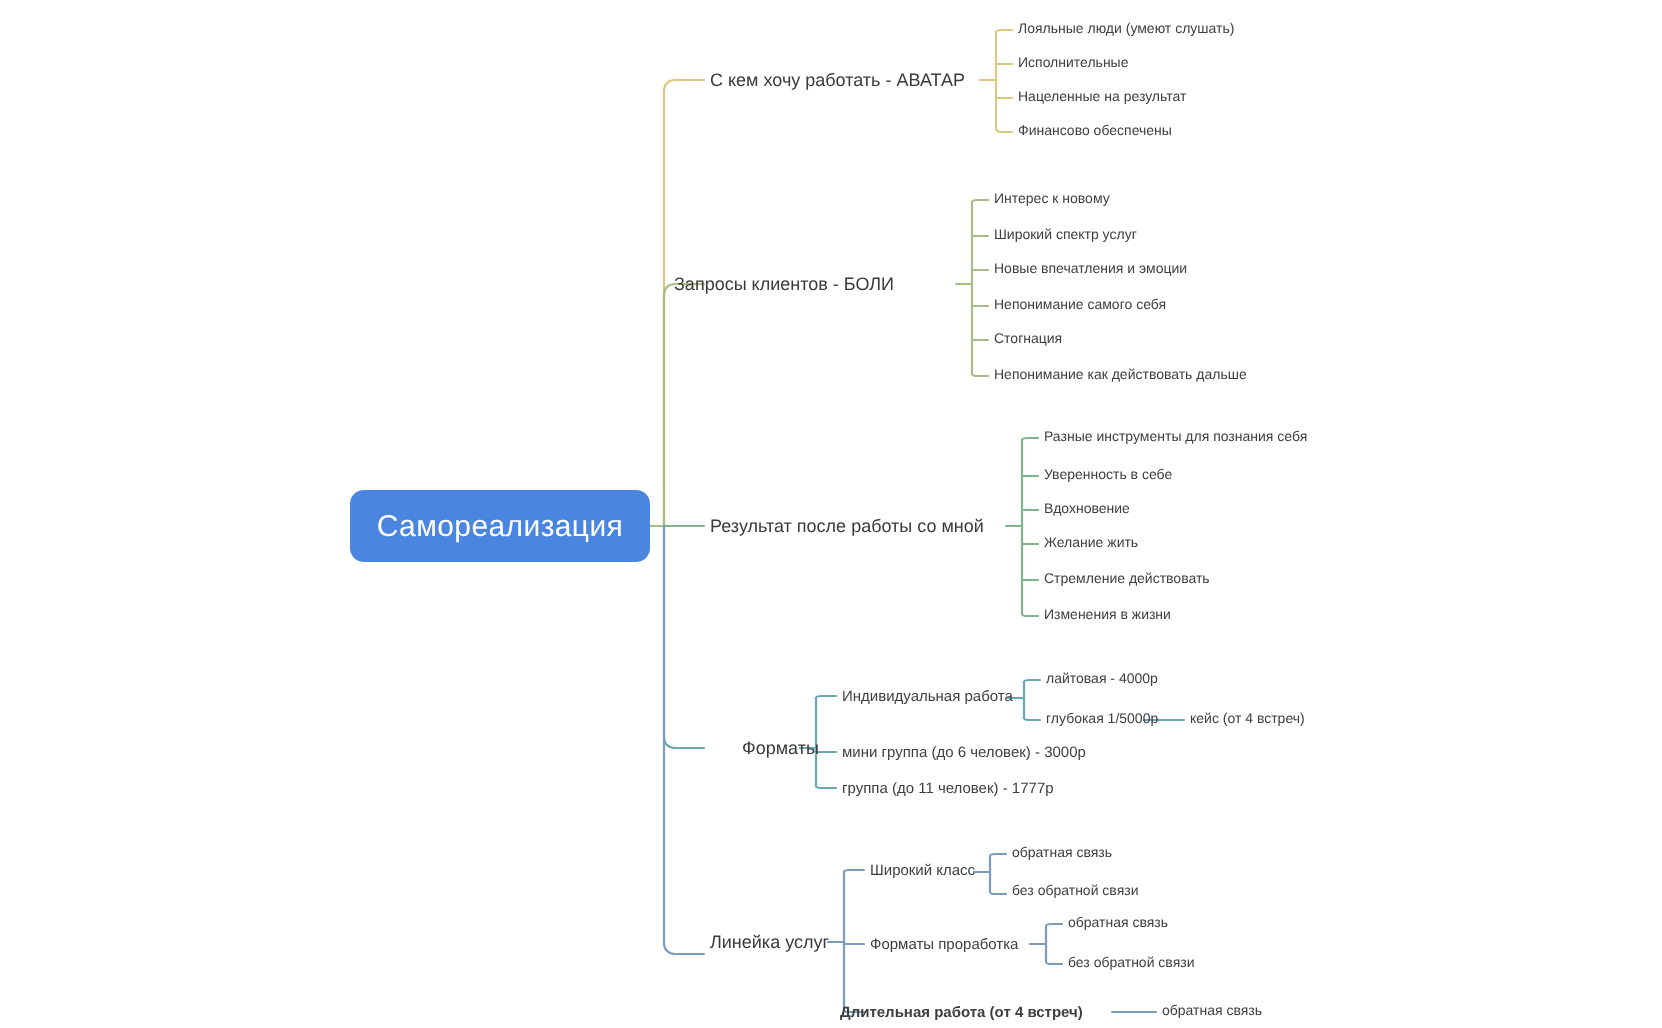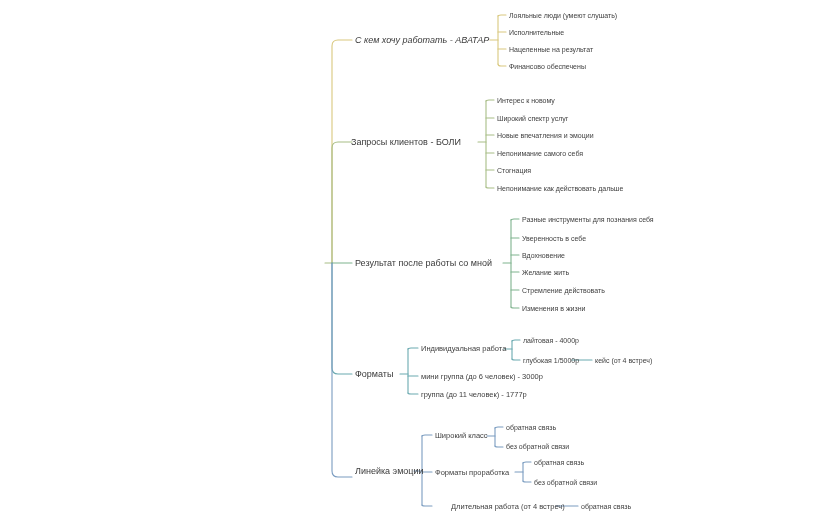--- a/index.html
+++ b/index.html
@@ -101,61 +101,62 @@
 
       <path d="M515,472 H523" stroke="#7a9cc0"></path>
       <path d="M523,463 V481" stroke="#7a9cc0"></path>
       <path d="M523,463 Q523,462 526,462 H531" stroke="#7a9cc0"></path>
       <path d="M523,481 Q523,482 526,482 H531" stroke="#7a9cc0"></path>
 
       <path d="M556,506 H578" stroke="#7a9cc0"></path>
     </g>
   </svg>
 
+  <div class="node root">Самореализация</div>
 
-  <div class="node lvl1" style="left:355px;top:40px;font-style:italic;">С кем хочу работать - АВАТАР</div>
+  <div class="node lvl1" style="left:355px;top:40px;">С кем хочу работать - АВАТАР</div>
 
   <div class="node lvl3" style="left:509px;top:15px;">Лояльные люди (умеют слушать)</div>
   <div class="node lvl3" style="left:509px;top:32px;">Исполнительные</div>
   <div class="node lvl3" style="left:509px;top:49px;">Нацеленные на результат</div>
   <div class="node lvl3" style="left:509px;top:66px;">Финансово обеспечены</div>
 
-  <div class="node lvl1" style="left:351px;top:142px;">Запросы клиентов - БОЛИ</div>
+  <div class="node lvl1" style="left:337px;top:142px;">Запросы клиентов - БОЛИ</div>
 
   <div class="node lvl3" style="left:497px;top:100px;">Интерес к новому</div>
   <div class="node lvl3" style="left:497px;top:118px;">Широкий спектр услуг</div>
   <div class="node lvl3" style="left:497px;top:135px;">Новые впечатления и эмоции</div>
   <div class="node lvl3" style="left:497px;top:153px;">Непонимание самого себя</div>
   <div class="node lvl3" style="left:497px;top:170px;">Стогнация</div>
   <div class="node lvl3" style="left:497px;top:188px;">Непонимание как действовать дальше</div>
 
   <div class="node lvl1" style="left:355px;top:263px;">Результат после работы со мной</div>
 
   <div class="node lvl3" style="left:522px;top:219px;">Разные инструменты для познания себя</div>
   <div class="node lvl3" style="left:522px;top:238px;">Уверенность в себе</div>
   <div class="node lvl3" style="left:522px;top:255px;">Вдохновение</div>
   <div class="node lvl3" style="left:522px;top:272px;">Желание жить</div>
   <div class="node lvl3" style="left:522px;top:290px;">Стремление действовать</div>
   <div class="node lvl3" style="left:522px;top:308px;">Изменения в жизни</div>
 
-  <div class="node lvl1" style="left:355px;top:374px;text-align:center;">Форматы</div>
+  <div class="node lvl1" style="left:371px;top:374px;text-align:center;">Форматы</div>
 
   <div class="node lvl2" style="left:421px;top:348px;">Индивидуальная работа</div>
   <div class="node lvl2" style="left:421px;top:376px;">мини группа (до 6 человек) - 3000р</div>
   <div class="node lvl2" style="left:421px;top:394px;">группа (до 11 человек) - 1777р</div>
 
   <div class="node lvl3" style="left:523px;top:340px;">лайтовая -  4000р</div>
   <div class="node lvl3" style="left:523px;top:360px;">глубокая  1/5000р</div>
   <div class="node lvl4" style="left:595px;top:360px;">кейс (от 4 встреч)</div>
 
-  <div class="node lvl1" style="left:355px;top:471px;">Линейка эмоции</div>
+  <div class="node lvl1" style="left:355px;top:471px;">Линейка услуг</div>
 
   <div class="node lvl2" style="left:435px;top:435px;">Широкий класс</div>
   <div class="node lvl2" style="left:435px;top:472px;">Форматы проработка</div>
-  <div class="node lvl2" style="left:451px;top:506px;">Длительная работа (от 4 встреч)</div>
+  <div class="node lvl2" style="left:420px;top:506px;font-weight:bold;">Длительная работа (от 4 встреч)</div>
 
   <div class="node lvl3" style="left:506px;top:427px;">обратная связь</div>
   <div class="node lvl3" style="left:506px;top:446px;">без обратной связи</div>
 
   <div class="node lvl3" style="left:534px;top:462px;">обратная связь</div>
   <div class="node lvl3" style="left:534px;top:482px;">без обратной связи</div>
 
   <div class="node lvl3" style="left:581px;top:506px;">обратная связь</div>
 
 </div>

